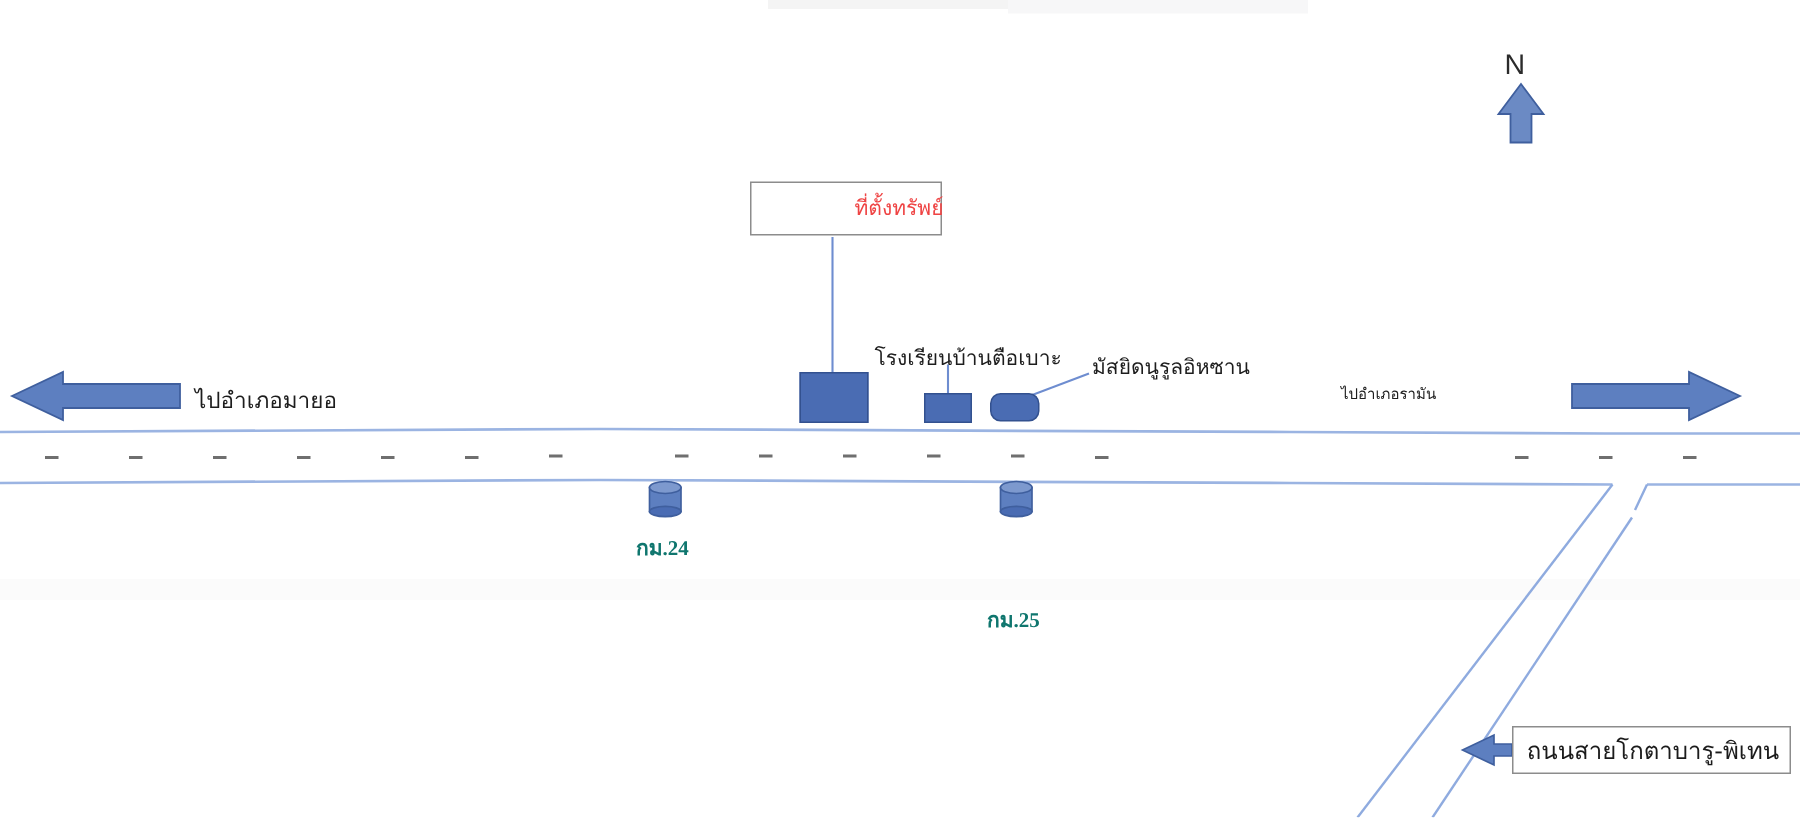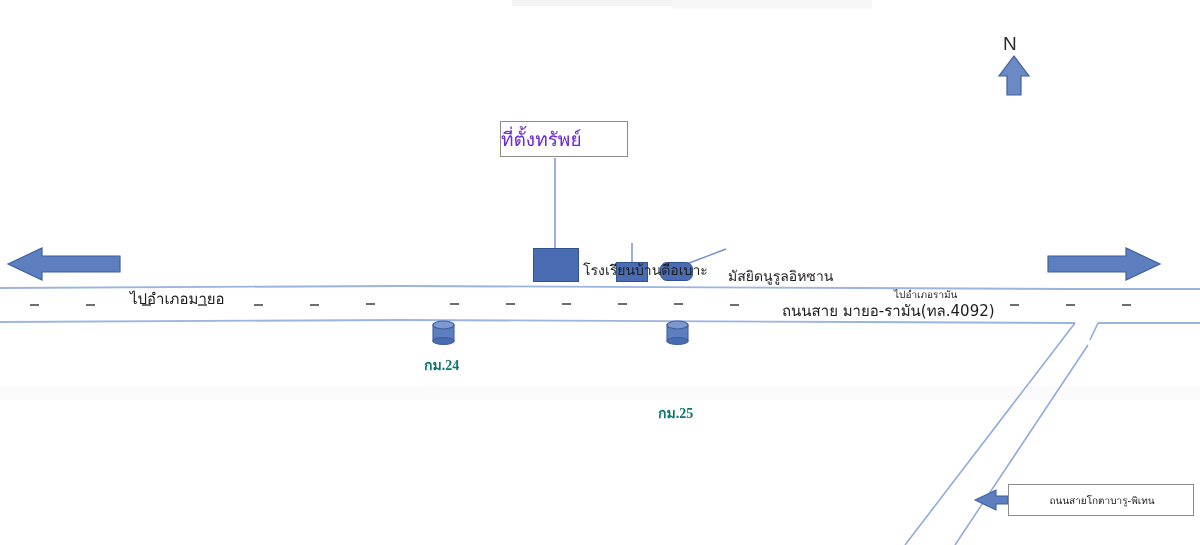--- a/index.html
+++ b/index.html
@@ -48,23 +48,23 @@
     background: #ffffff;
     box-sizing: border-box;
   }
   .callout-text {
     position: absolute;
     left: 0;
     top: 0;
     width: 128px;
     height: 36px;
     line-height: 34px;
-    text-align: left;
-    color: #6d28d9;
-    font-size: 19px;
+    text-align: right;
+    color: #ef4444;
+    font-size: 14px;
     font-family: "DejaVu Sans", sans-serif;
     white-space: nowrap;
   }
 
   
   .blue-rect {
     position: absolute;
     background: #4a6cb3;
     border: 1.5px solid #33518f;
     box-sizing: border-box;
@@ -90,21 +90,20 @@
     font-family: "DejaVu Sans", sans-serif;
   }
 
   
   .place-label {
     position: absolute;
     font-size: 14px;
     color: #1d1d1d;
     white-space: nowrap;
     font-family: Liberation Sans, sans-serif;
-    margin-top: 32px;
   }
   .km-label {
     position: absolute;
     font-size: 14px;
     font-weight: bold;
     color: #0f766e;
     white-space: nowrap;
     font-family: Liberation Serif, serif;
   }
 
@@ -119,21 +118,21 @@
     background: #ffffff;
     box-sizing: border-box;
   }
   .road2-text {
     position: absolute;
     left: 0; top: 0;
     width: 186px; height: 32px;
     line-height: 31px;
     text-align: center;
     color: #1b1b1b;
-    font-size: 10px;
+    font-size: 16px;
     white-space: nowrap;
     font-family: "DejaVu Sans", sans-serif;
   }
 
   svg { display: block; overflow: visible; }
   .svg-layer {
     position: absolute;
     left: 0; top: 0;
     width: 1200px; height: 545px;
     pointer-events: none;
@@ -217,21 +216,20 @@
   <div class="blue-rect" style="left:533px; top:248px; width:46px; height:34px;"></div>
   <div class="blue-rect" style="left:616px; top:262px; width:32px; height:20px;"></div>
   <div class="blue-round" style="left:660px; top:262px; width:33px; height:19px;"></div>
 
   <div class="place-label" style="left:583px; top:227px;">โรงเรียนบ้านตือเบาะ</div>
   <div class="place-label" style="left:728px; top:233px;text-align:center;">มัสยิดนูรูลอิหซาน</div>
 
   <div class="place-label" style="left:130px; top:255px; font-size:15px;">ไปอำเภอมายอ</div>
   <div class="place-label" style="left:894px; top:255px; font-size:10px;">ไปอำเภอรามัน</div>
 
-  <div class="road-label" style="left:782px; top:299px;">ถนนสาย มายอ-รามัน(ทล.4092)</div>
 
   <div class="km-label" style="left:424px; top:354px;">กม.24</div>
   <div class="km-label" style="left:658px; top:354px;margin-top:48px;">กม.25</div>
 
   <div class="road2-box">
     <div class="road2-text">ถนนสายโกตาบารู-พิเทน</div>
   </div>
 
 </div>
 

